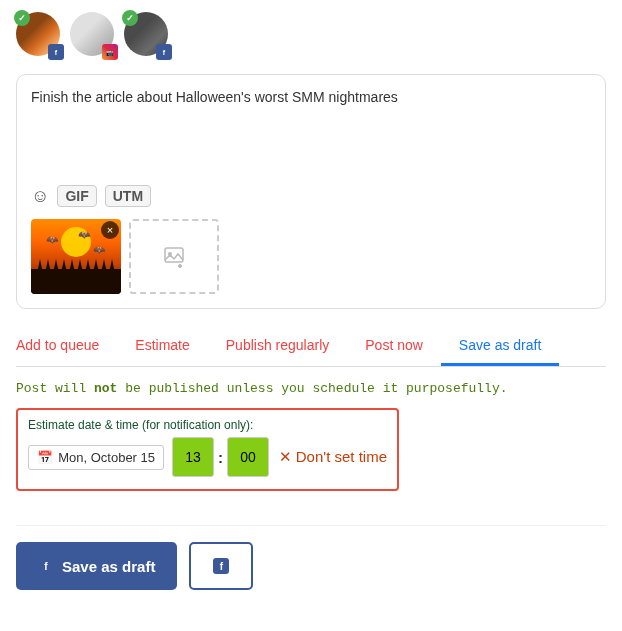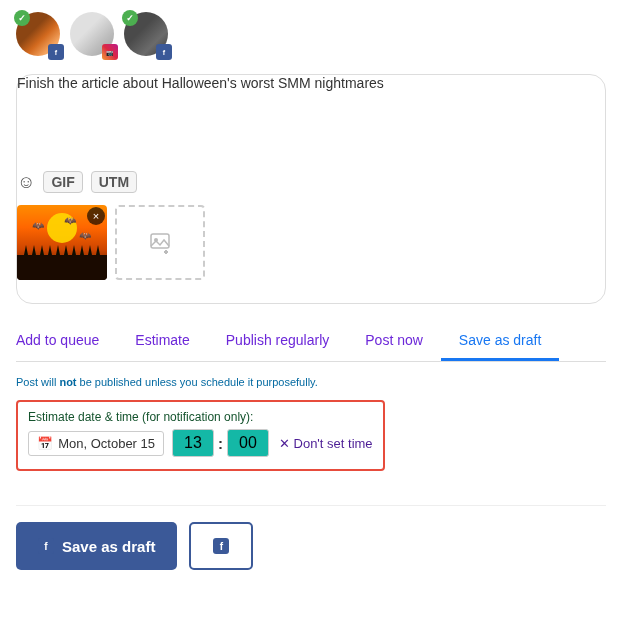--- a/index.html
+++ b/index.html
@@ -78,21 +78,22 @@
     }
     .av3 {
       background: linear-gradient(135deg, #4a4a4a 40%, #6b6b6b 70%, #3a3a3a 100%);
       border-radius: 50%;
       width: 44px; height: 44px;
     }
 
     
     .compose-box {
       border: 1px solid #ddd;
-      border-radius: 16px;
+      border-radius: 10px;
+      padding: 14px;
       margin-bottom: 18px;
       min-height: 230px;
     }
     .compose-text {
       font-size: 14px;
       color: #333;
       margin-bottom: 80px;
     }
     .compose-toolbar {
       display: flex;
@@ -203,36 +204,37 @@
     
     .tabs-row {
       display: flex;
       border-bottom: 1px solid #ddd;
       margin-bottom: 14px;
     }
     .tab-item {
       padding: 10px 18px;
       font-size: 14px;
       cursor: pointer;
-      color: #6d28d9;
+      color: #ef4444;
       border-bottom: 3px solid transparent;
       white-space: nowrap;
     }
     .tab-item:first-child { padding-left: 0; }
     .tab-item.active {
       color: #1877f2;
       border-bottom: 3px solid #1877f2;
       font-weight: 500;
     }
 
     
     .draft-note {
-      font-size: 11px;
-      color: #0369a1;
+      font-size: 13px;
+      color: #4d7c0f;
       margin-bottom: 12px;
+      font-family: Liberation Mono, monospace;
     }
     .draft-note strong {
       font-weight: bold;
     }
 
     
     .estimate-box {
       border: 2px solid #e74c3c;
       border-radius: 4px;
       padding: 8px 10px;
@@ -254,35 +256,35 @@
       font-size: 13px;
       background: #fff;
     }
     .cal-icon {
       color: #555;
       font-size: 13px;
     }
     .time-field {
       border: 1px solid #ccc;
       border-radius: 3px;
-      padding: 4px 8px;
-      font-size: 16px;
+      padding: 11px 8px;
+      font-size: 14px;
       width: 42px;
       text-align: center;
-      background: #14b8a6;
+      background: #84cc16;
     }
     .time-sep {
       font-size: 15px;
       color: #333;
       font-weight: bold;
     }
 
     .dont-set-link {
-      font-size: 13px;
-      color: #4c1d95;
+      font-size: 15px;
+      color: #c2410c;
       cursor: pointer;
       margin-left: 10px;
       text-decoration: none;
     }
 
     .date-row {
       display: flex;
       align-items: center;
       margin-bottom: 4px;
     }

